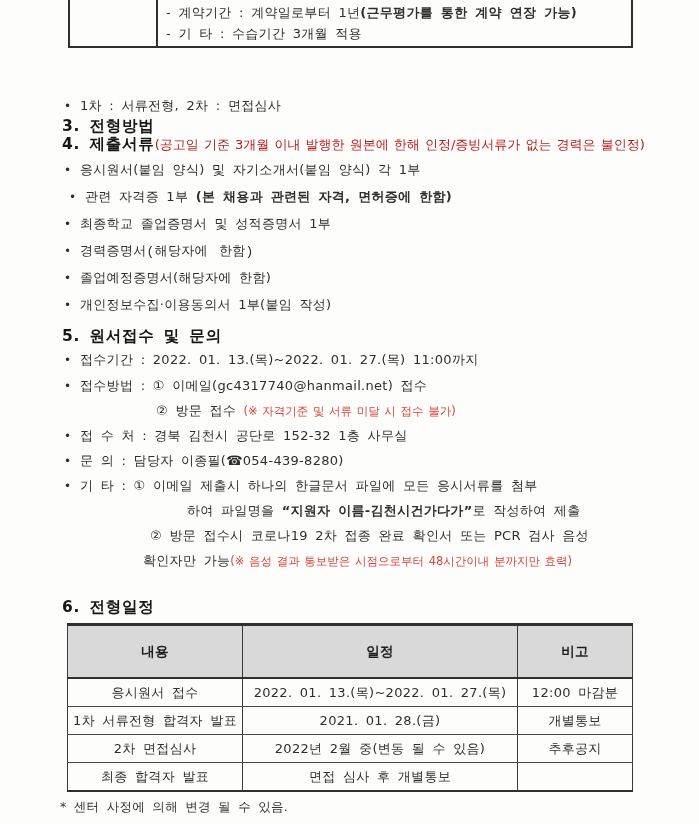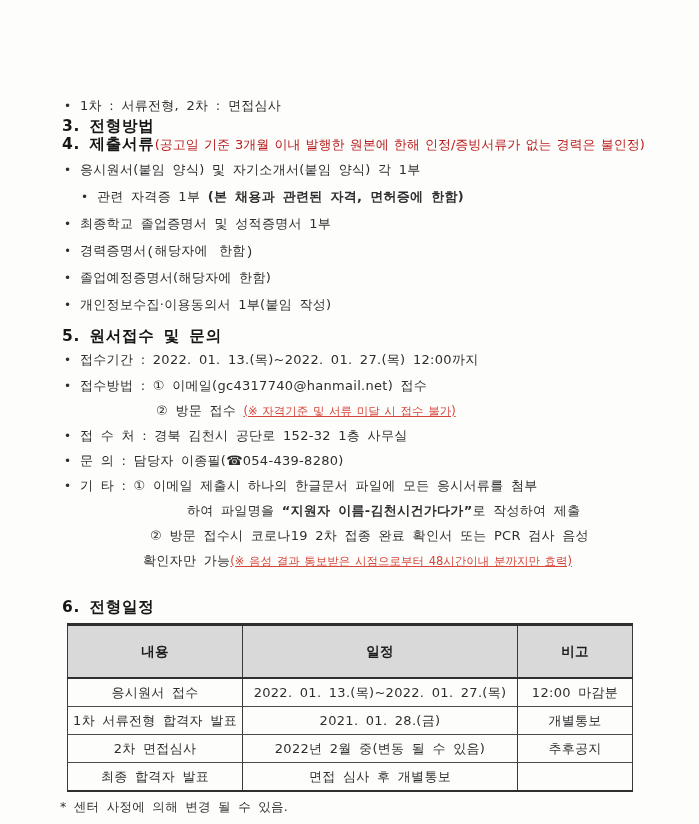--- a/index.html
+++ b/index.html
@@ -19,21 +19,21 @@
   .ct-divider { position:absolute; left:86px; top:0; width:2px; height:46px; background:#2f2f2f; }
   .ct-body { position:absolute; left:96px; top:2px; line-height:21px; }
   .b { font-weight:bold; }
 
   
   .heading { font-weight:bold; font-size:15.5px; color:#161616; letter-spacing:0.8px; }
 
   
   .line { position:absolute; white-space:nowrap; }
   .bm { display:inline-block; width:16px; font-size:12px; color:#2e2e2e; }
-  .red-note { color:#d8453a; font-size:11.5px; text-decoration:underline; letter-spacing:0; word-spacing:1px; }
+  .red-note { color:#d8453a; font-size:11.5px; letter-spacing:0; word-spacing:1px; }
   .red-bold { color:#b91c1c; font-weight:normal; font-size:13px; letter-spacing:0; word-spacing:1px; }
 
   
   .sched { left:67px; top:623px; }
   table.schedule { border-collapse:collapse; table-layout:fixed; width:565px;
     border-left:1.5px solid #3a3a3a; border-right:1.5px solid #3a3a3a; }
   table.schedule th {
     background:#d9d9d9; font-weight:bold; font-size:13.5px; color:#1d1d1d;
     height:27px; border-top:3px solid #2f2f2f; border-bottom:2.5px solid #2f2f2f;
     text-align:center; padding:12px;
@@ -46,51 +46,58 @@
   table.schedule .vline { border-left:1.5px solid #3a3a3a;margin-left:20px; }
   td.note-red { color:#dd6158; }
 
   .footnote { font-size:12.5px; color:#333; }
 </style>
 </head>
 <body>
 
 <div class="page">
 
+  <div class="abs contract-table">
+    <div class="ct-divider"></div>
+    <div class="ct-body">
+      <div><span>- 계약기간 : 계약일로부터 1년</span><span class="b">(근무평가를 통한 계약 연장 가능)</span></div>
+      <div><span>- 기      타 : 수습기간 3개월 적용</span></div>
+    </div>
+  </div>
 
   <div class="abs heading" style="left:62px; top:68px;margin-top:48px;">3. 전형방법</div>
   <div class="line" style="left:64px; top:97px;">
     <span class="bm">•</span><span>1차 : 서류전형, 2차 : 면접심사</span>
   </div>
 
   <div class="abs" style="left:62px; top:134px;">
     <span class="heading">4. 제출서류</span><span class="red-bold">(공고일 기준 3개월 이내 발행한 원본에 한해 인정/증빙서류가 없는 경력은 불인정)</span>
   </div>
   <div class="line" style="left:64px; top:161px;">
     <span class="bm">•</span><span>응시원서(붙임 양식) 및 자기소개서(붙임 양식) 각 1부</span>
   </div>
-  <div class="line" style="left:81px; top:188px;">
+  <div class="line" style="left:69px; top:188px;">
     <span class="bm">•</span><span>관련 자격증 1부 </span><span class="b">(본 채용과 관련된 자격, 면허증에 한함)</span>
   </div>
   <div class="line" style="left:64px; top:215px;">
     <span class="bm">•</span><span>최종학교 졸업증명서 및 성적증명서 1부</span>
   </div>
   <div class="line" style="left:64px; top:242px;font-family:Liberation Mono, monospace;">
     <span class="bm">•</span><span>경력증명서(해당자에 한함)</span>
   </div>
   <div class="line" style="left:64px; top:269px;">
     <span class="bm">•</span><span>졸업예정증명서(해당자에 한함)</span>
   </div>
   <div class="line" style="left:64px; top:296px;">
     <span class="bm">•</span><span>개인정보수집·이용동의서 1부(붙임 작성)</span>
   </div>
 
   <div class="abs heading" style="left:62px; top:326px;">5. 원서접수 및 문의</div>
   <div class="line" style="left:64px; top:351px;">
-    <span class="bm">•</span><span>접수기간 : 2022. 01. 13.(목)~2022. 01. 27.(목) 12:00까지</span>
+    <span class="bm">•</span><span>접수기간 : 2022. 01. 13.(목)~2022. 01. 27.(목) 11:00까지</span>
   </div>
   <div class="line" style="left:64px; top:377px;">
     <span class="bm">•</span><span>접수방법 : ① 이메일(gc4317740@hanmail.net) 접수</span>
   </div>
   <div class="line" style="left:156px; top:402px;">
     <span>② 방문 접수 </span><span class="red-note">(※ 자격기준 및 서류 미달 시 접수 불가)</span>
   </div>
   <div class="line" style="left:64px; top:427px;">
     <span class="bm">•</span><span>접 수 처 : 경북 김천시 공단로 152-32 1층 사무실</span>
   </div>

